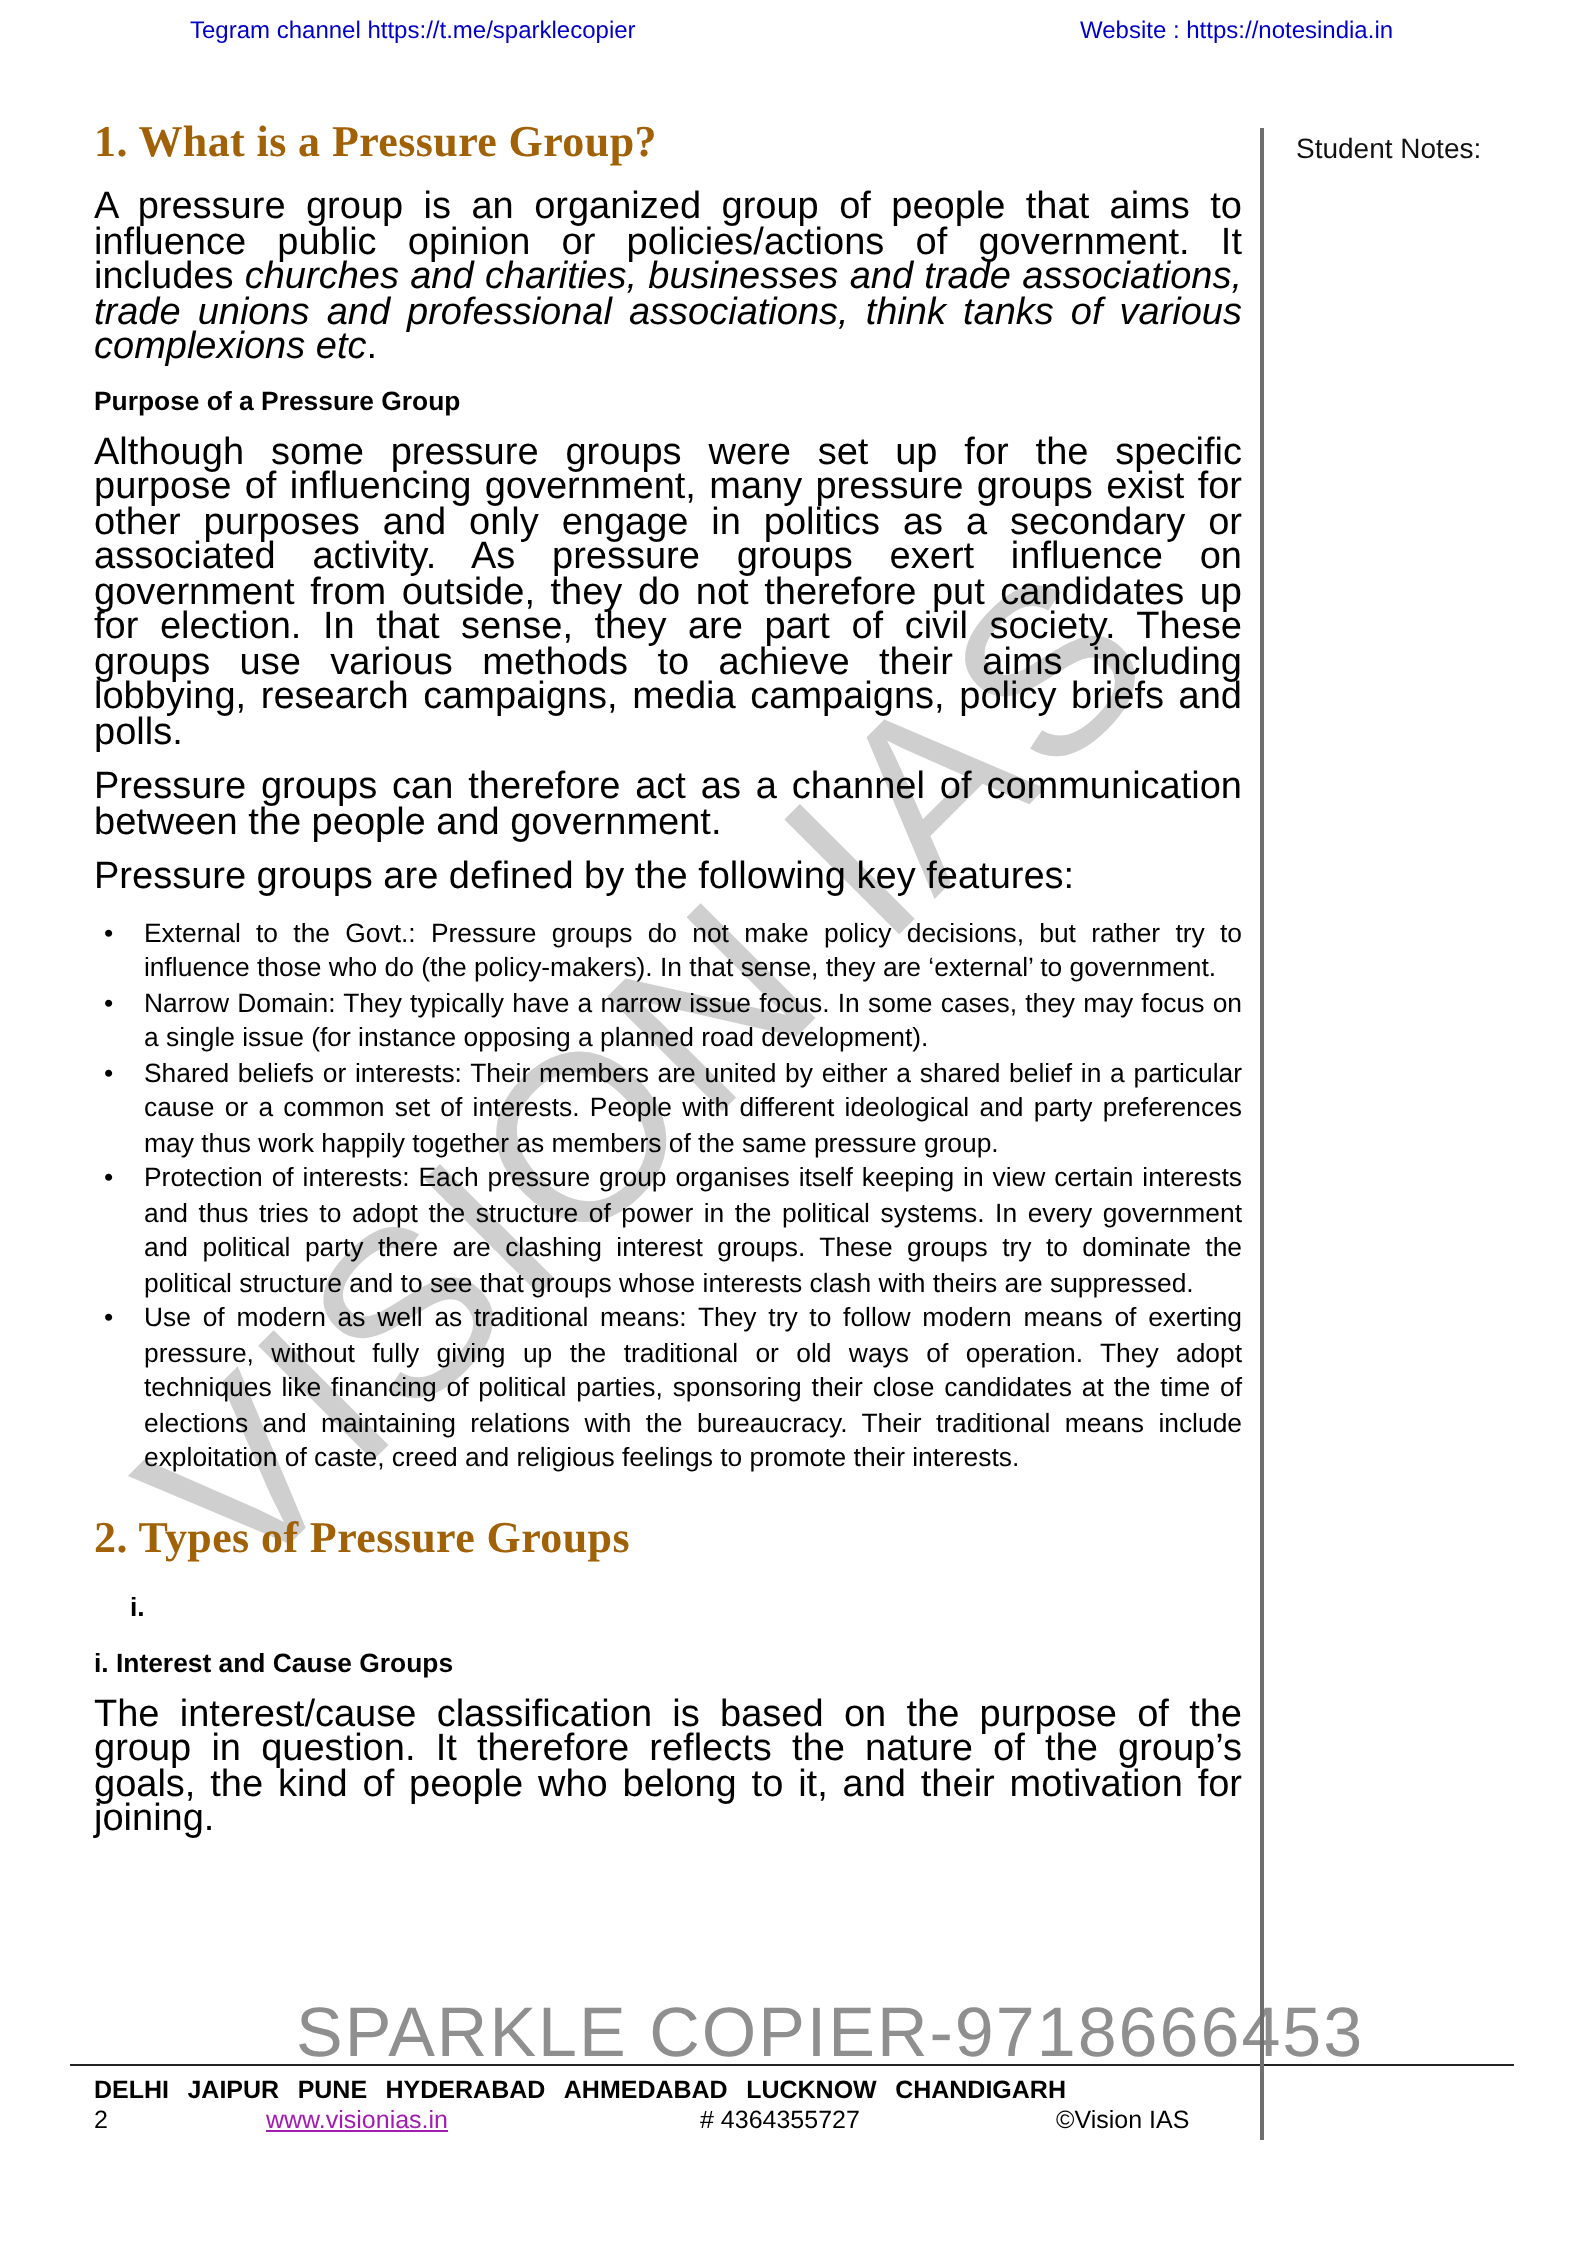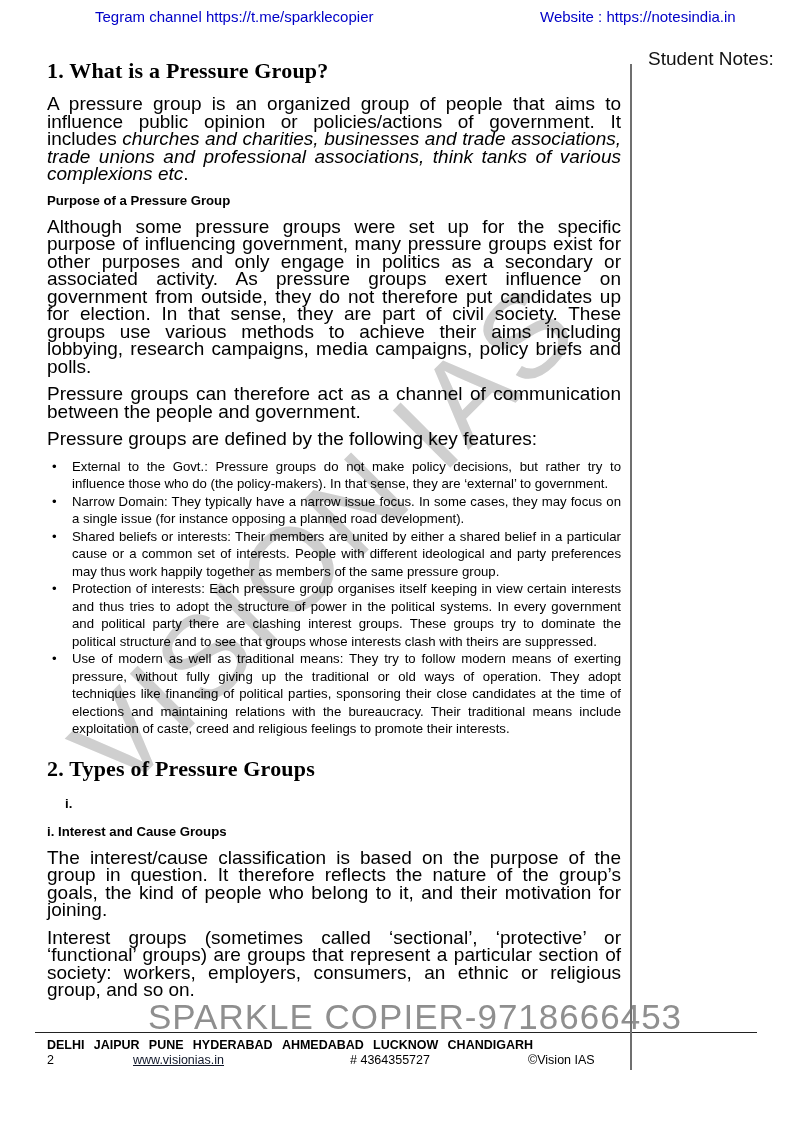--- a/index.html
+++ b/index.html
@@ -1,34 +1,34 @@
 <!DOCTYPE html>
 <html><head>
 <meta charset="utf-8">
 <style>
   html,body{margin:0;padding:0;}
   body{
     width:794px;height:1122px;position:relative;background:#ffffff;
     font-family:"Liberation Sans", sans-serif;color:#000;overflow:hidden;
   }
-  .hdr{position:absolute;top:8px;font-size:15px;color:#0000c8;}
+  .hdr{position:absolute;top:8px;font-size:12px;color:#0000c8;}
   .hdr-left{left:95px;}
   .hdr-right{left:540px;}
   .watermark{
     position:absolute;left:-85px;top:468px;width:820px;height:140px;
     text-align:center;font-size:118px;font-weight:400;color:#cfcfcf;
     letter-spacing:3px;transform:rotate(-45deg);z-index:0;white-space:nowrap;
     font-family:"Liberation Sans", sans-serif;
   }
   .notes-divider{position:absolute;left:630px;top:64px;width:1.5px;height:1006px;background:#6f6f6f;z-index:3;}
-  .student-notes{position:absolute;left:648px;top:48px;font-size:19px;color:#111;z-index:2;}
+  .student-notes{position:absolute;left:648px;top:66px;font-size:14px;color:#111;z-index:2;}
   .main{position:absolute;left:47px;top:58px;width:574px;z-index:1;}
   h1{
     font-family:"Liberation Serif", serif;font-size:22px;font-weight:bold;
-    color:#000000;margin:0 0 11px 0;letter-spacing:0.2px;
+    color:#a16207;margin:0 0 11px 0;letter-spacing:0.2px;
   }
   h1.second{margin-top:18px;}
   .main p{font-size:19px;line-height:17.5px;text-align:justify;margin:0 0 10px 0;}
   .subhead{font-size:13.2px;font-weight:bold;margin:2px 0 10px 0;}
   .bullets{margin:0 0 10px 0;}
   .bullet-item{display:flex;font-size:13.2px;line-height:17.5px;}
   .bullet-item .marker{flex:none;width:20px;padding-left:5px;}
   .bullet-item .btext{flex:1;text-align:justify;}
   .roman{margin:0 0 10px 0;}
   .roman-item{display:flex;font-size:13.2px;line-height:21px;font-weight:bold;}
@@ -37,21 +37,21 @@
     position:absolute;left:148px;top:997px;font-size:35px;color:#8f8f8f;
     letter-spacing:1px;z-index:2;white-space:nowrap;
   }
   .footer-line{position:absolute;left:35px;top:1032px;width:722px;height:1.2px;background:#222;z-index:1;}
   .footer-cities{
     position:absolute;left:47px;top:1038px;width:486px;display:flex;
     justify-content:space-between;font-size:12.5px;font-weight:bold;z-index:2;
   }
   .footer2{position:absolute;top:1053px;font-size:12.5px;z-index:2;}
   .f-page{left:47px;}
-  .f-site{left:133px;color:#0f172a;text-decoration:underline;}
+  .f-site{left:133px;color:#a21caf;text-decoration:underline;}
   .f-phone{left:350px;}
   .f-copy{left:528px;}
   b{font-weight:normal;}
   i{font-style:italic;}
 </style>
 </head>
 <body>
 
 <div class="hdr hdr-left">Tegram channel https://t.me/sparklecopier</div>
 <div class="hdr hdr-right">Website : https://notesindia.in</div>
@@ -104,21 +104,20 @@
   <div class="roman">
     <div class="roman-item">
       <span class="rnum">i.</span>
     </div>
   </div>
 
   <div class="subhead">i. Interest and Cause Groups</div>
 
   <p>The interest/cause classification is based on the purpose of the group in question. It therefore reflects the nature of the group’s goals, the kind of people who belong to it, and their motivation for joining.</p>
 
-  <p><b>Interest groups</b><span> (sometimes called ‘sectional’, ‘protective’ or ‘functional’ groups) are groups that represent a particular section of society: workers, employers, consumers, an ethnic or religious group, and so on.</span></p>
 
 </div>
 
 <div class="stamp">SPARKLE COPIER-9718666453</div>
 
 <div class="footer-line"></div>
 
 <div class="footer-cities">
   <span>DELHI</span>
   <span>JAIPUR</span>

